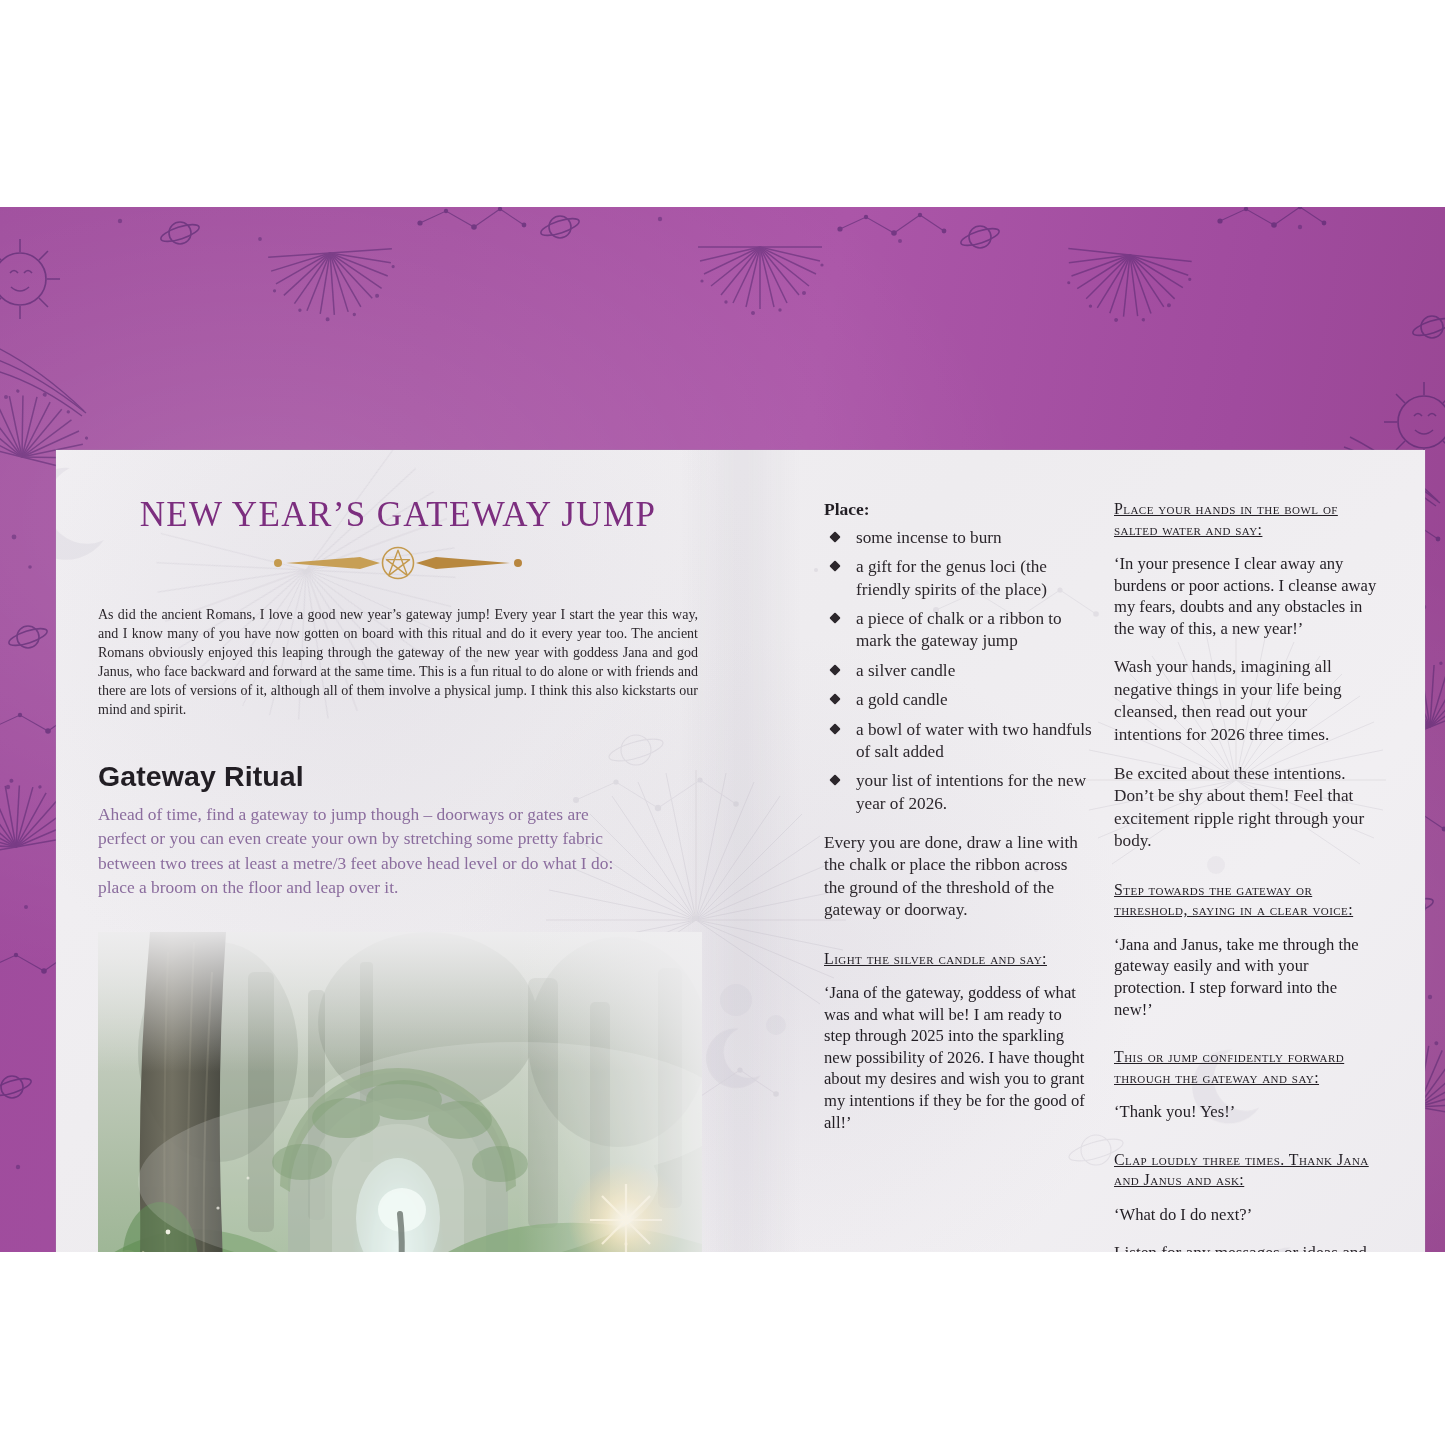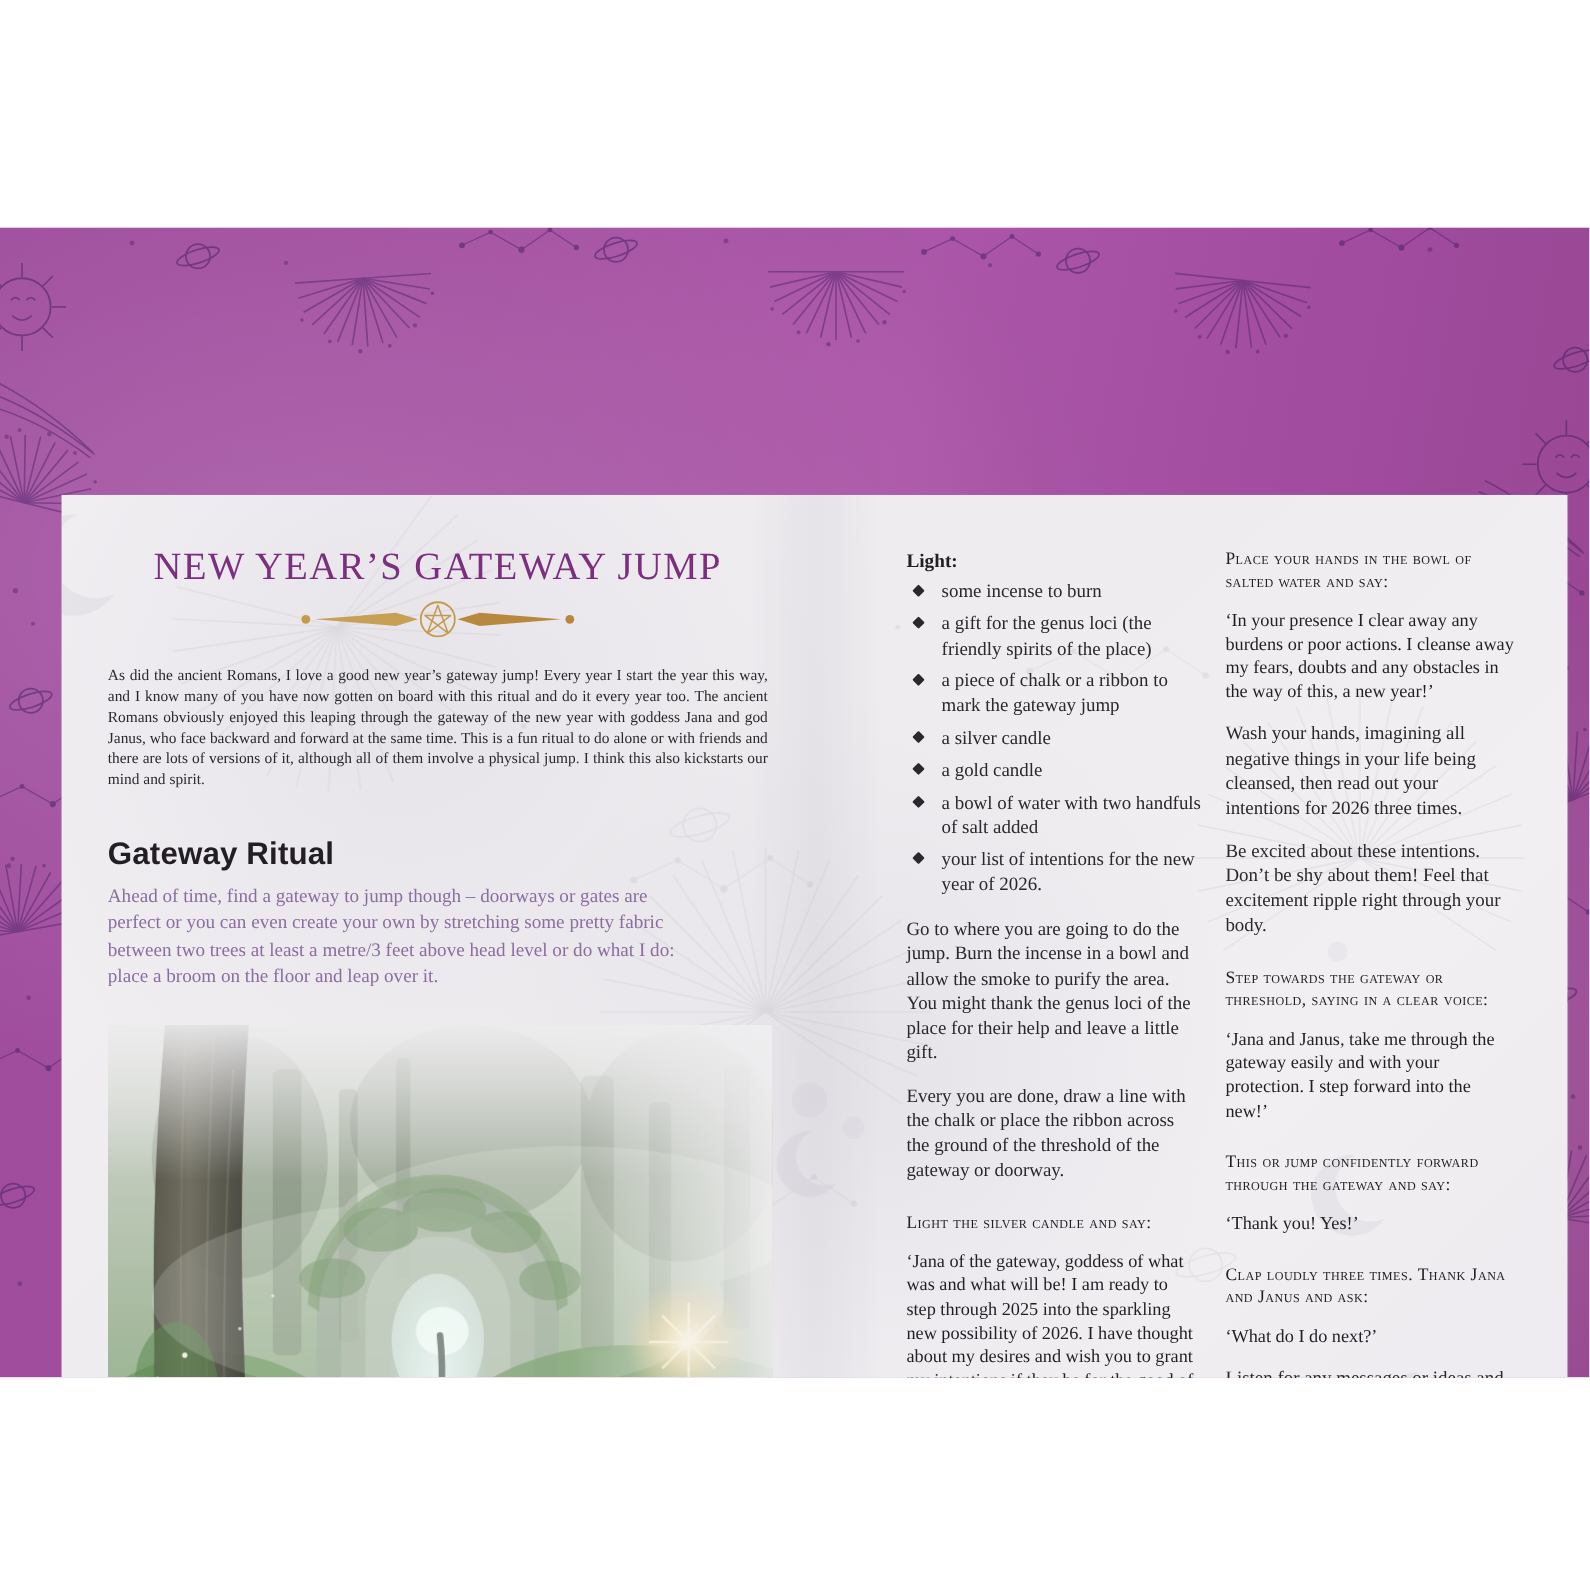--- a/index.html
+++ b/index.html
@@ -85,21 +85,21 @@
     color:#2c272c;margin-bottom:7px;
   }
   ul.gather li .bullet{
     position:absolute;left:7px;top:6px;width:8px;height:8px;
     background:#2c272c;transform:rotate(45deg);border-radius:1px;
   }
   .c-p{font-size:17.2px;line-height:1.305;color:#2c272c;margin:17px 0 0;}
   .c-p.first{margin-top:19px;}
   .smallcaps{
     font-size:15.9px;line-height:1.29;color:#221e24;margin:27px 0 0;
-    font-variant:small-caps;letter-spacing:.45px;
+    font-variant:small-caps;letter-spacing:.45px;text-decoration:underline;
   }
   .quote{
     font-size:16.6px;line-height:1.30;color:#221e24;margin:13px 0 0;
   }
 </style>
 </head>
 <body>
 
 <div class="canvas">
 
@@ -492,33 +492,32 @@
               <ellipse cx="300" cy="250" rx="260" ry="90"></ellipse>
               <ellipse cx="420" cy="180" rx="210" ry="70"></ellipse>
             </g>
           </svg>
         </div>
 
       </div>
 
       <div class="col-mid">
 
-        <p class="gather-label">Light:</p>
+        <p class="gather-label">Place:</p>
 
         <ul class="gather">
           <li><span class="bullet"></span><span>some incense to burn</span></li>
           <li><span class="bullet"></span><span>a gift for the genus loci (the friendly spirits of the place)</span></li>
           <li><span class="bullet"></span><span>a piece of chalk or a ribbon to mark the gateway jump</span></li>
           <li><span class="bullet"></span><span>a silver candle</span></li>
           <li><span class="bullet"></span><span>a gold candle</span></li>
           <li><span class="bullet"></span><span>a bowl of water with two handfuls of salt added</span></li>
           <li><span class="bullet"></span><span>your list of intentions for the new year of 2026.</span></li>
         </ul>
 
-        <p class="c-p first">Go to where you are going to do the jump. Burn the incense in a bowl and allow the smoke to purify the area. You might thank the genus loci of the place for their help and leave a little gift.</p>
         <p class="c-p">Every you are done, draw a line with the chalk or place the ribbon across the ground of the threshold of the gateway or doorway.</p>
         <p class="smallcaps">Light the silver candle and say:</p>
         <p class="quote">‘Jana of the gateway, goddess of what was and what will be! I am ready to step through 2025 into the sparkling new possibility of 2026. I have thought about my desires and wish you to grant my intentions if they be for the good of all!’</p>
 
       </div>
 
       <div class="col-right">
         <p class="smallcaps" style="margin-top:0">Place your hands in the bowl of salted water and say:</p>
         <p class="quote">‘In your presence I clear away any burdens or poor actions. I cleanse away my fears, doubts and any obstacles in the way of this, a new year!’</p>
         <p class="c-p">Wash your hands, imagining all negative things in your life being cleansed, then read out your intentions for 2026 three times.</p>

